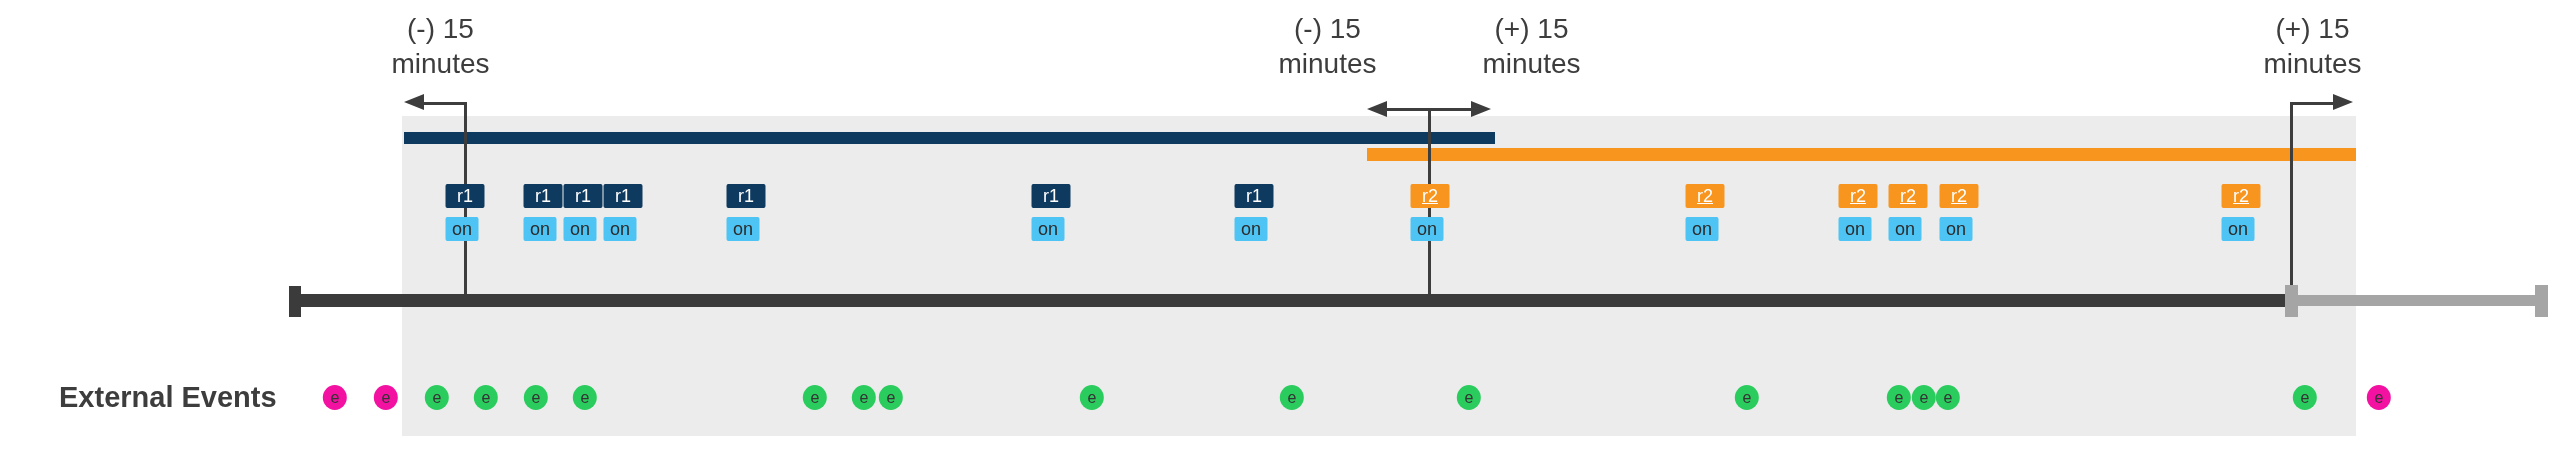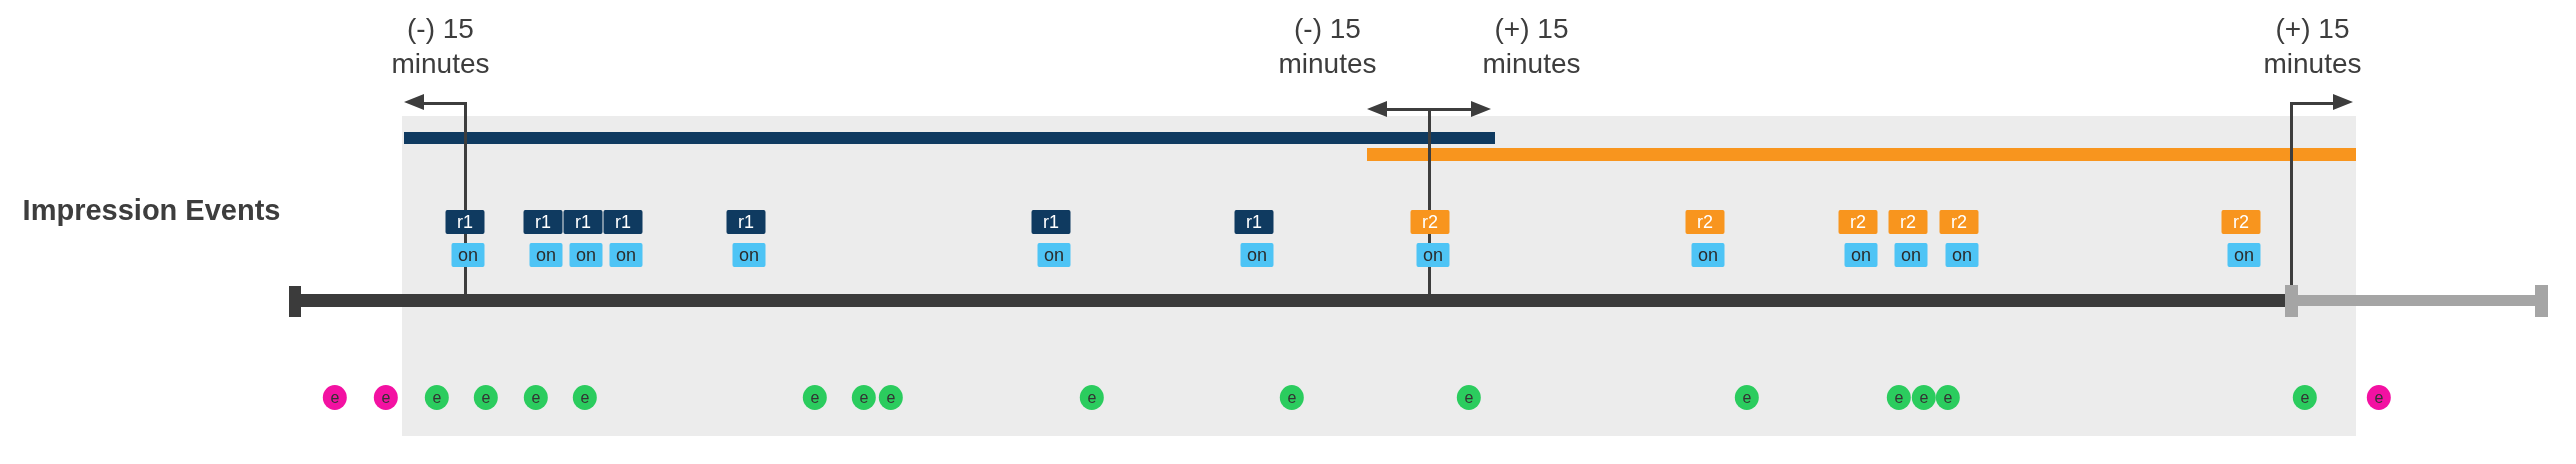--- a/index.html
+++ b/index.html
@@ -31,24 +31,24 @@
   .rowlabel{position:absolute;font-size:29px;font-weight:600;color:#3d3d3d;white-space:nowrap;}
   
   .tl-dark{position:absolute;left:289px;top:294px;width:1998px;height:13px;background:#3b3b3b;}
   .tl-gray{position:absolute;left:2286px;top:295px;width:256px;height:11.3px;background:#a5a5a5;}
   .tick{position:absolute;width:13px;height:32px;top:285px;}
   .tick.dark{background:#3b3b3b;left:289px;top:286px;width:12.2px;height:31px;}
   .tick.gray-start{background:#a5a5a5;left:2285px;}
   .tick.gray-end{background:#a5a5a5;left:2535px;}
   .tl-label{position:absolute;width:188px;top:322px;text-align:center;font-size:27px;font-weight:500;color:#3d3d3d;}
   
-  .imp{position:absolute;top:184px;transform:translateX(-50%);display:flex;flex-direction:column;align-items:flex-end;gap:8.5px;margin-top:26px;}
+  .imp{position:absolute;top:184px;transform:translateX(-50%);display:flex;flex-direction:column;align-items:flex-start;gap:8.5px;}
   .rbadge{width:39px;height:24.4px;border-radius:1.9px;color:#ffffff;font-size:18px;font-weight:500;display:flex;align-items:center;justify-content:center;}
   .rbadge.r1{background:#0f3a60;}
-  .rbadge.r2{background:#f8951e;}
+  .rbadge.r2{background:#f8951e;text-decoration:underline;}
   .onbadge{width:33px;height:24.4px;border-radius:1.9px;background:#4ec4f5;color:#2b2b2b;font-size:18px;font-weight:500;display:flex;align-items:center;justify-content:center;}
   
   .ext{position:absolute;top:385px;transform:translateX(-50%);width:24.4px;height:25.4px;border-radius:50%;color:#333333;font-size:16px;font-weight:500;display:flex;align-items:center;justify-content:center;}
   .ext.green{background:#2bcc5e;}
   .ext.pink{background:#f311a2;}
   .z1{z-index:1}.z2{z-index:2}.z3{z-index:3}.z4{z-index:4}
 </style>
 </head>
 <body>
 
@@ -83,21 +83,21 @@
   </div>
   <div class="ann" style="left:1428px;">
     <div>(+) 15</div>
     <div>minutes</div>
   </div>
   <div class="ann" style="left:2209px;">
     <div>(+) 15</div>
     <div>minutes</div>
   </div>
 
-  <div class="rowlabel" style="left:22.6px;top:194px;">Impression Events</div>
+  <div class="rowlabel" style="left:59px;top:381px;">External Events</div>
 
   <div>
       <div class="imp z3" style="left: 465px;">
         <div class="rbadge r1">r1</div>
         <div class="onbadge">on</div>
       </div>
       <div class="imp z3" style="left: 543px;">
         <div class="rbadge r1">r1</div>
         <div class="onbadge">on</div>
       </div>

